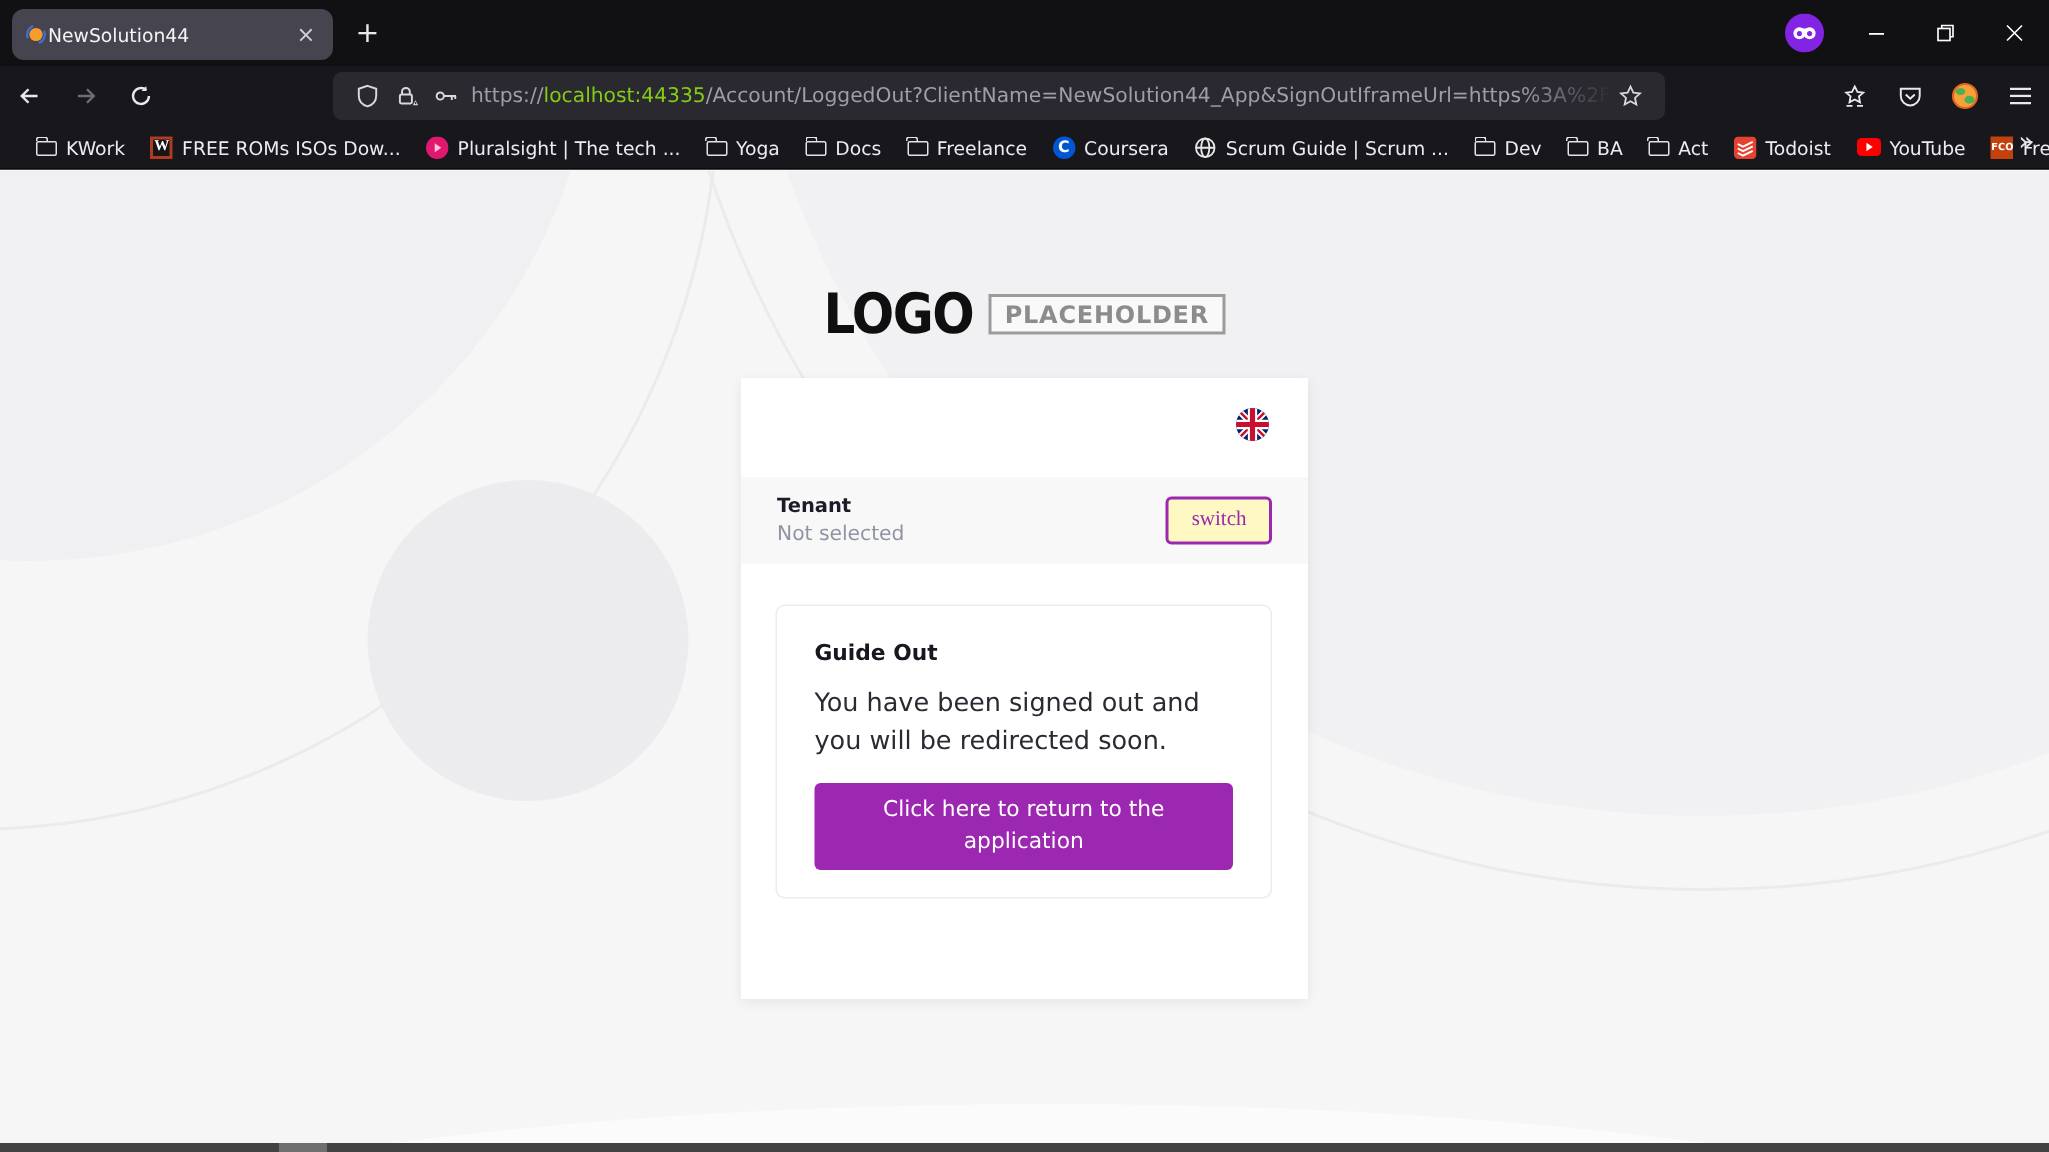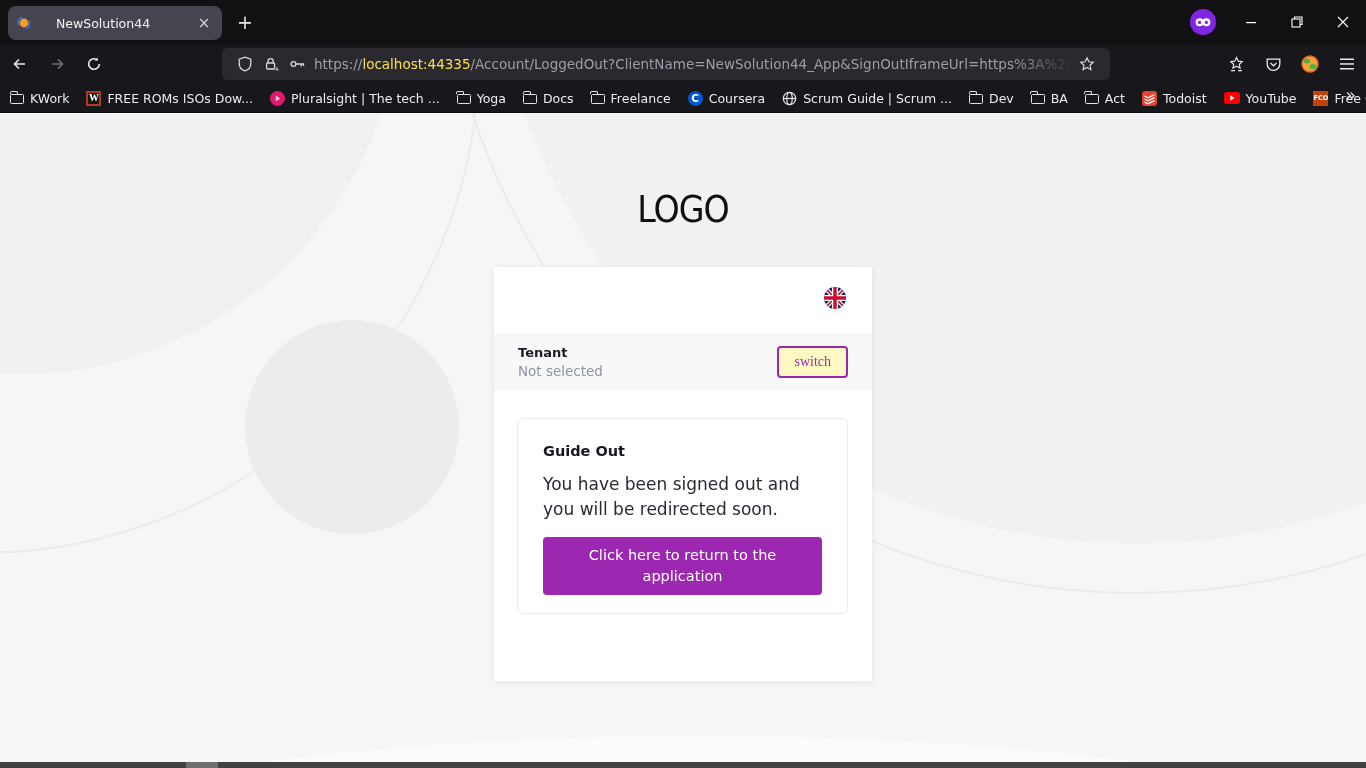--- a/index.html
+++ b/index.html
@@ -3,41 +3,41 @@
 <meta charset="utf-8">
 <style>
   * { margin:0; padding:0; box-sizing:border-box; }
   html,body { width:1366px; height:768px; overflow:hidden; }
   body { font-family:"DejaVu Sans","Liberation Sans",sans-serif; position:relative; background:#f6f6f7; }
 
   
   #tabstrip { position:absolute; left:0; top:0; width:1366px; height:44px; background:#111114; }
   .tab { position:absolute; left:8px; top:6px; width:214px; height:34px; background:#46454f;
          border-radius:8px; display:flex; align-items:center; padding:0 8px; }
-  .tab-title { flex:1; color:#f4f4f6; font-size:12.5px; margin-left:24px; white-space:nowrap; overflow:hidden; }
+  .tab-title { flex:1; color:#f4f4f6; font-size:12.5px; margin-left:0; white-space:nowrap; overflow:hidden; }
   .tab-close { color:#cfcfd6; font-size:15px; width:20px; height:20px; line-height:20px; text-align:center; border-radius:4px; }
   .newtab { position:absolute; left:232px; top:10px; width:26px; height:26px; color:#e8e8ec; font-size:19px;
             line-height:25px; text-align:center; border-radius:4px; }
   .mask-btn { position:absolute; left:1190px; top:9px; width:26px; height:26px; }
   .win-controls { position:absolute; right:0; top:0; height:44px; display:flex; }
   .win-btn { width:46px; height:44px; display:flex; align-items:center; justify-content:center; }
 
   #navbar { position:absolute; left:0; top:44px; width:1366px; height:40px; background:#18171c; display:flex; align-items:center; }
   .nav-btn { width:34px; height:32px; display:flex; align-items:center; justify-content:center; margin-left:3px; border-radius:4px; }
   .urlbar { position:absolute; left:222px; top:48px; width:888px; height:32px; background:#2a2930; border-radius:6px;
             display:flex; align-items:center; padding:0 10px; }
   .url-icon { width:26px; height:26px; display:flex; align-items:center; justify-content:center; flex:0 0 auto; }
   .url-text { flex:1; font-size:13.5px; white-space:nowrap; overflow:hidden; margin-left:4px;
               -webkit-mask-image:linear-gradient(90deg,#000 92%,transparent); mask-image:linear-gradient(90deg,#000 92%,transparent); }
   .url-scheme,.url-path { color:#9e9ea8;text-align:right; }
-  .url-host { color:#fde047; }
+  .url-host { color:#84cc16; }
   .nav-right { position:absolute; right:2px; top:48px; display:flex; }
 
   #bookmarksbar { position:absolute; left:0; top:84px; width:1366px; height:29px; background:#18171c;
-                  display:flex; align-items:center; padding-left:10px; border-bottom:1px solid #0a0a0c; }
+                  display:flex; align-items:center; padding-left:24px; border-bottom:1px solid #0a0a0c; }
   .bm { display:flex; align-items:center; margin-right:17px; white-space:nowrap; }
   .bm-label { color:#ececf0; font-size:12.5px; margin-left:6px; }
   .bm-folder { width:14px; height:10px; border:1.4px solid #e3e3e8; border-radius:1.5px; position:relative; margin-top:2px; }
   .bm-folder::before { content:''; position:absolute; top:-4px; left:-1.4px; width:6px; height:2.4px;
                        border:1.4px solid #e3e3e8; border-bottom:none; border-radius:2px 2px 0 0; }
   .bm-sq { width:15px; height:15px; display:flex; align-items:center; justify-content:center; font-weight:bold; }
   .bm-w { background:#161616; border:2px solid #b03a22; color:#fff; font-family:"Liberation Serif",serif; font-size:10px; line-height:1; }
   .bm-coursera { background:#0156d1; border-radius:50%; color:#fff; font-size:10.5px; line-height:1; }
   .bm-fco { background:#c2410c; color:#fff; font-size:6.5px; letter-spacing:0; line-height:1; }
   .bm-chevron { position:absolute; right:10px; top:1px; color:#e6e6ea; font-size:17px; }
@@ -46,26 +46,26 @@
   #page { position:absolute; left:0; top:114px; width:1366px; height:648px; background:#f6f6f7; overflow:hidden; }
   .deco { position:absolute; border-radius:50%; }
   .deco-a  { left:-360px; top:-500px; width:760px; height:760px; background:#f0f0f2; }
   .deco-a2 { left:-520px; top:-560px; width:1000px; height:1000px; border:2px solid #ebebee; }
   .deco-b  { left:245px; top:206px; width:214px; height:214px; background:#ececee; }
   .deco-c  { left:486px; top:-870px; width:1300px; height:1300px; background:#f1f1f3; }
   .deco-c2 { left:436px; top:-920px; width:1400px; height:1400px; border:2px solid #ebebee; }
   .deco-d  { left:-100px; top:622px; width:1600px; height:320px; background:#fbfbfc; border-radius:50%; }
 
   .logo-wrap { position:absolute; left:0; top:74px; width:100%; display:flex; justify-content:center; align-items:center; }
-  .logo-text { font-size:37px; font-weight:normal; letter-spacing:-1px; color:#0f0f0f; font-stretch:condensed; }
+  .logo-text { font-size:37px; font-weight:bold; letter-spacing:-1px; color:#0f0f0f; font-stretch:condensed; }
   .logo-badge { margin-left:10px; border:2px solid #9b9b9b; color:#8c8c8c; background:rgba(255,255,255,.55);
                 font-size:16px; font-weight:600; letter-spacing:.5px; padding:2px 9px; }
 
   .card { position:absolute; left:494px; top:138px; width:378px; height:414px; background:#fff;
-          box-shadow:0 2px 8px rgba(0,0,0,.07);margin-top:15px; }
+          box-shadow:0 2px 8px rgba(0,0,0,.07); }
   .flag { position:absolute; right:26px; top:20px; width:22px; height:22px; }
   .tenant-row { position:absolute; left:0; top:66px; width:100%; height:58px; background:#f8f8f9;
                 display:flex; align-items:center; justify-content:space-between; padding:0 24px; }
   .tenant-label { font-size:13px; font-weight:bold; color:#1c1c28; }
   .tenant-value { font-size:13.5px; color:#8f94a3; margin-top:3px; }
   .switch-btn { background:#fef9c3; border:2px solid var(--accent,#9c27b0); color:var(--accent,#9c27b0);
                 font-size:14px; padding:6px 15px; border-radius:4px; font-family:Liberation Serif, serif; }
   .signed-box { position:absolute; left:23px; top:151px; width:331px; height:196px; background:#fff;
                 border:1px solid #ececee; border-radius:6px; padding:24px 25px; }
   .signed-title { font-size:14.5px; font-weight:bold; color:#17171f; }
@@ -284,20 +284,21 @@
 <div id="page">
   <div class="deco deco-a"></div>
   <div class="deco deco-a2"></div>
   <div class="deco deco-b"></div>
   <div class="deco deco-c"></div>
   <div class="deco deco-c2"></div>
   <div class="deco deco-d"></div>
 
   <div class="logo-wrap">
     <span class="logo-text">LOGO</span>
+    <span class="logo-badge">PLACEHOLDER</span>
   </div>
 
   <div class="card">
     <span class="flag">
       <svg width="22" height="22" viewBox="0 0 32 32">
         <defs>
             <clipPath id="fc">
               <circle cx="16" cy="16" r="16"></circle>
             </clipPath>
           </defs>

